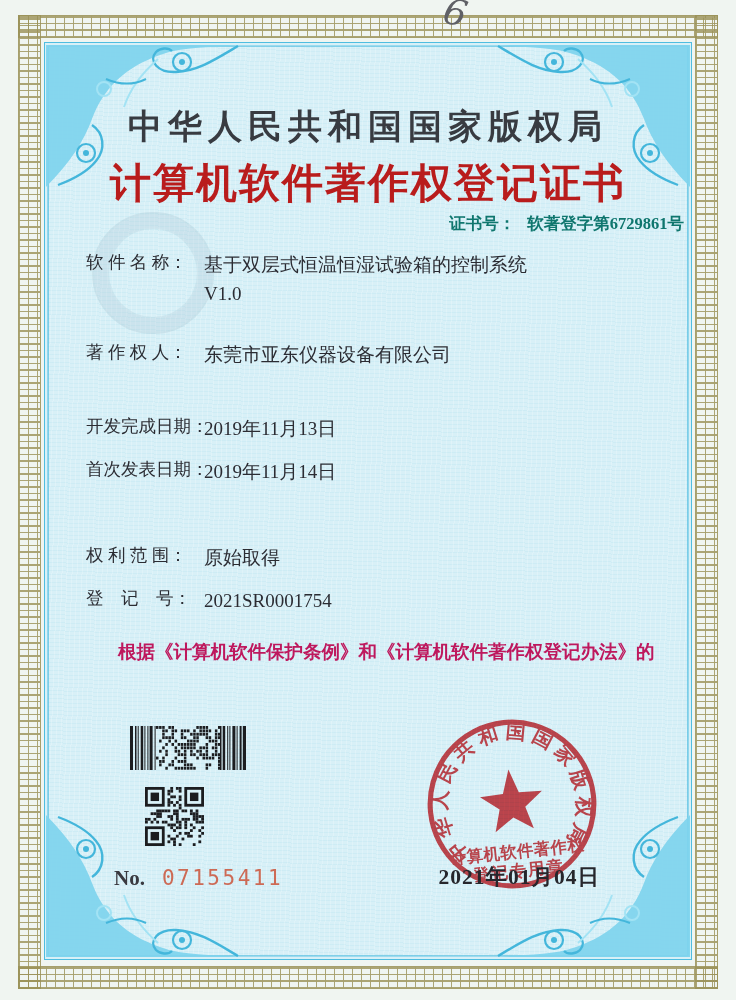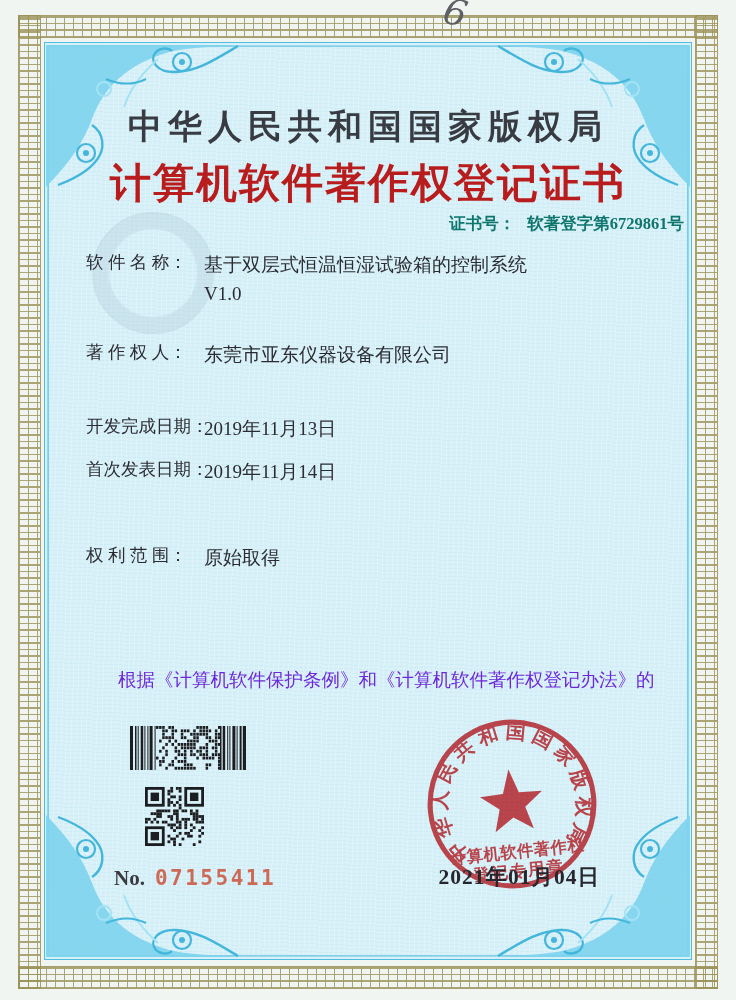--- a/index.html
+++ b/index.html
@@ -46,24 +46,24 @@
   }
   
   .txt{position:absolute;z-index:3;white-space:nowrap}
   .authority{left:0;width:100%;top:104px;text-align:center;font-size:34px;font-weight:bold;letter-spacing:6px;color:#383b41}
   .cert-title{left:0;width:100%;top:156px;text-align:center;font-size:41px;font-weight:bold;letter-spacing:2px;color:#b91c1c}
   .certno{right:52px;top:213px;font-size:16.5px;font-weight:bold;color:#0f766e}
   .certno .cn-val{margin-left:12px}
   .row{left:86px;font-size:19px;font-weight:normal;color:#2b2c33}
   .row .lab{display:inline-block;width:118px;font-size:17.5px;white-space:nowrap}
   .row .val{display:inline-block;vertical-align:top;line-height:29px}
-  .statement{left:84px;top:658px;width:600px;font-size:18.5px;font-weight:normal;line-height:44px;color:#6d28d9;white-space:normal}
+  .statement{left:84px;top:630px;width:600px;font-size:18.5px;font-weight:bold;line-height:44px;color:#be185d;white-space:normal}
   .statement .ln1{text-indent:34px}
   .serial{left:114px;top:866px;font-size:21px;font-weight:bold;color:#3a3a40}
-  .serial .num{color:#cd6a55;font-family:"DejaVu Sans Mono",monospace;letter-spacing:2.5px;margin-left:10px;font-weight:bold}
+  .serial .num{color:#cd6a55;font-family:"DejaVu Sans Mono",monospace;letter-spacing:2.5px;margin-left:17px;font-weight:normal}
   .issue-date{left:424px;top:862px;width:176px;text-align:right;font-size:21.5px;font-weight:bold;letter-spacing:1px;color:#26262c;z-index:5}
   .hand6{left:444px;top:-8px;font-size:36px;color:#5f6066;font-style:italic;transform:rotate(14deg);font-family:"DejaVu Serif",serif;z-index:4}
   
   .barcode{position:absolute;left:130px;top:726px;width:116px;height:44px;z-index:3}
   .qrcode{position:absolute;left:145px;top:787px;width:59px;height:59px;z-index:3}
   
   .seal{position:absolute;left:424px;top:716px;width:176px;height:176px;z-index:4;transform:rotate(-6deg);mix-blend-mode:multiply;opacity:.93}
   .seal text{font-family:"Liberation Serif",serif;font-weight:bold;fill:#d83a40}
   .seal .ring{font-size:19.5px;letter-spacing:5.5px}
   .seal .in1{font-size:16px;letter-spacing:.5px}
@@ -127,20 +127,23 @@
     <span class="lab">著 作 权 人：</span><span class="val">东莞市亚东仪器设备有限公司</span>
   </div>
   <div class="txt row" style="top:414px">
     <span class="lab">开发完成日期：</span><span class="val">2019年11月13日</span>
   </div>
   <div class="txt row" style="top:457px">
     <span class="lab">首次发表日期：</span><span class="val">2019年11月14日</span>
   </div>
   <div class="txt row" style="top:543px">
     <span class="lab">权 利 范 围：</span><span class="val">原始取得</span>
+  </div>
+  <div class="txt row" style="top:586px">
+    <span class="lab">登　记　号：</span><span class="val">2021SR0001754</span>
   </div>
 
   <div class="txt statement">
     <div class="ln1">根据《计算机软件保护条例》和《计算机软件著作权登记办法》的</div>
   </div>
 
   <svg class="barcode" viewBox="0 0 116 44">
       <rect x="0" y="0" width="3" height="44" fill="#1c1d20"></rect>
       <rect x="5" y="0" width="1.5" height="44" fill="#1c1d20"></rect>
       <rect x="7.7" y="0" width="1" height="44" fill="#1c1d20"></rect>

